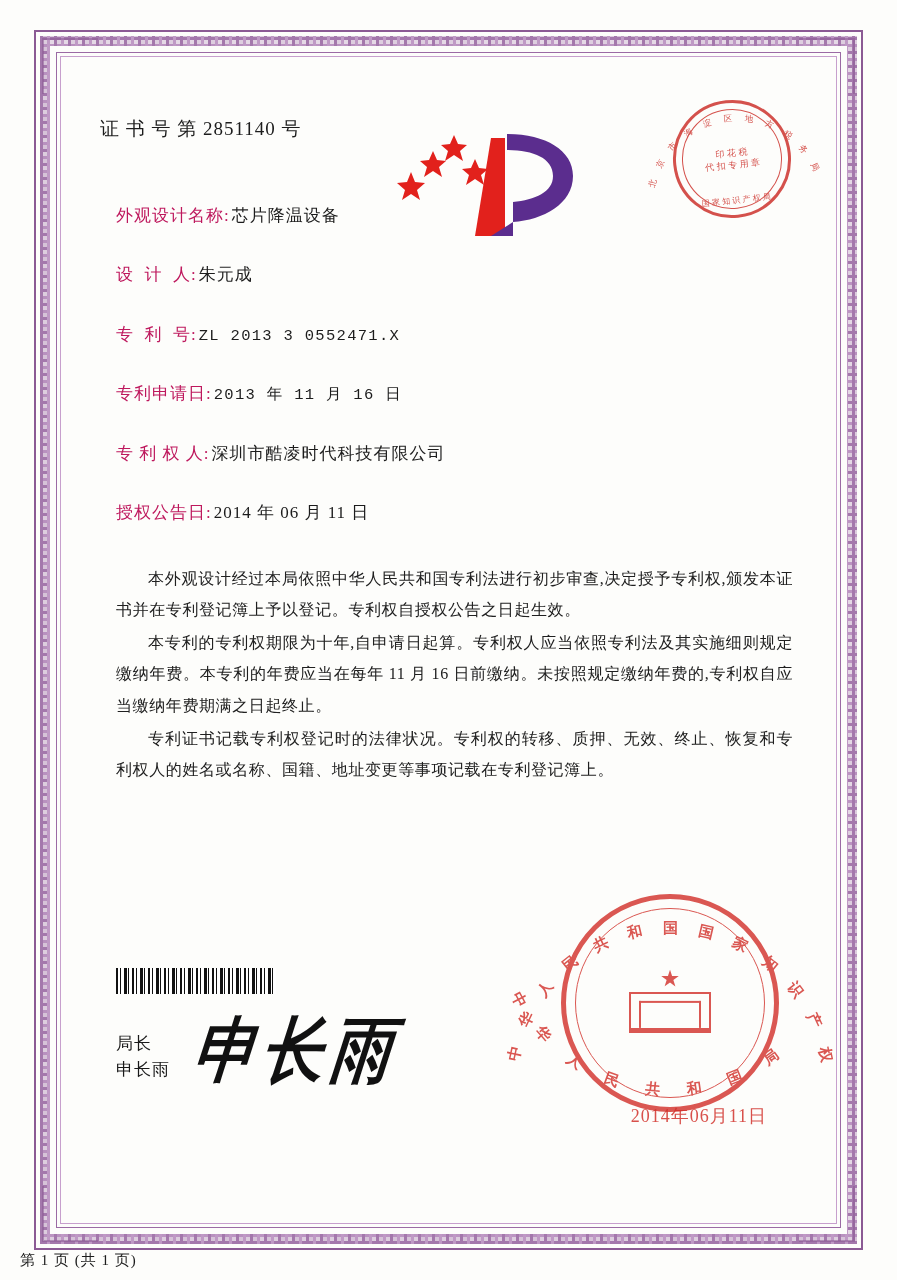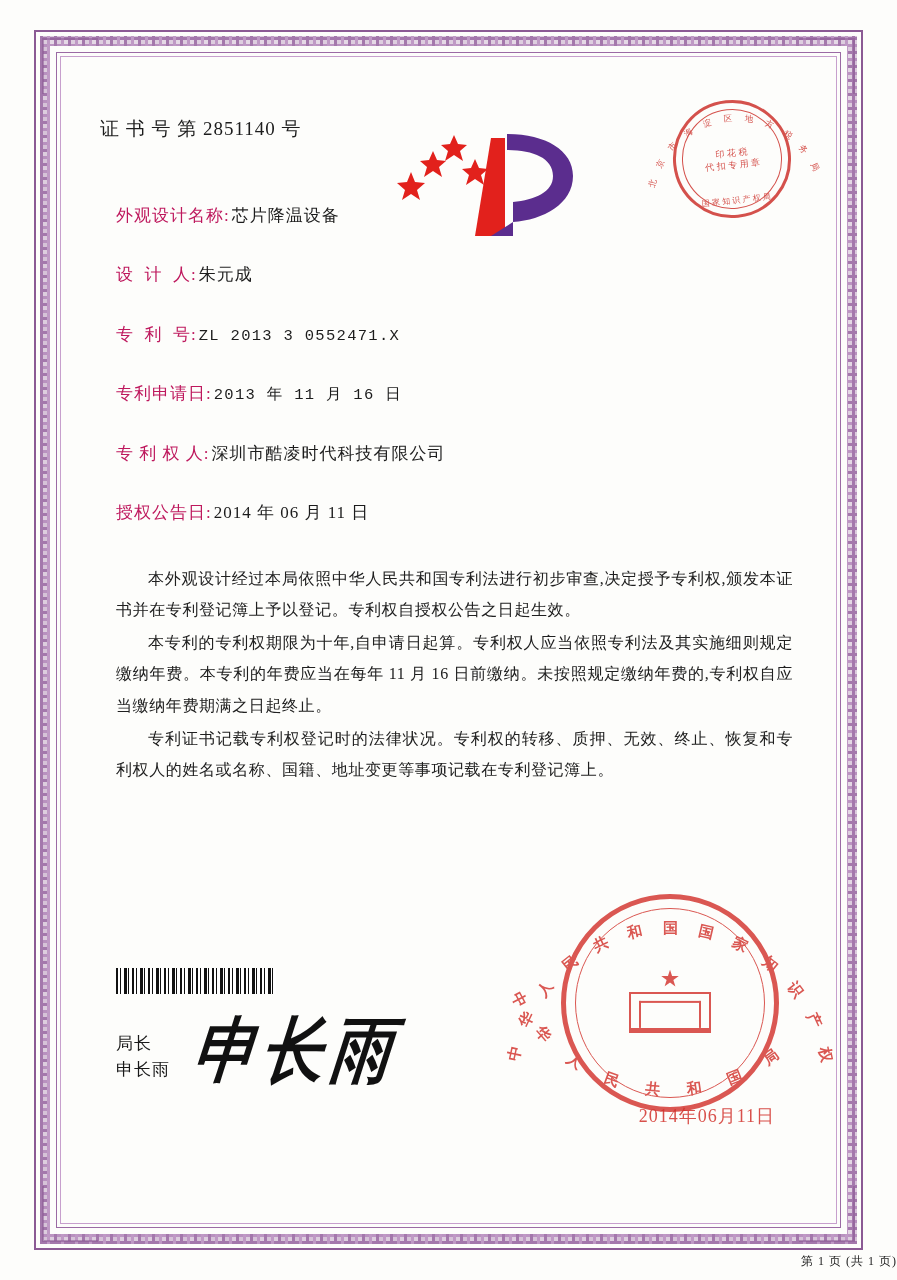--- a/index.html
+++ b/index.html
@@ -298,36 +298,36 @@
     position: relative;
   }
   .gate::before {
     content:"";
     position:absolute; left:8px; right:8px; top:7px; bottom:0;
     border:2px solid #d2322c;
     border-bottom:none;
   }
   .stamp-date {
     position: absolute;
-    right: 22px;
+    right: 30px;
     bottom: 62px;
     font-size: 18px;
     color: #d2322c;
     letter-spacing: 1px;
     opacity: .85;
     font-family: "Liberation Serif", serif;
   }
 
   
   .footer {
     position: absolute;
     left: 0; right: 0;
     bottom: 10px;
-    text-align: right;
-    font-size: 12px;
+    text-align: left;
+    font-size: 15px;
     letter-spacing: 1px;
     color: #1c1c1c;
     padding-left: 20px;
   }
 </style>
 </head>
 <body>
 
 <div class="page">
 

